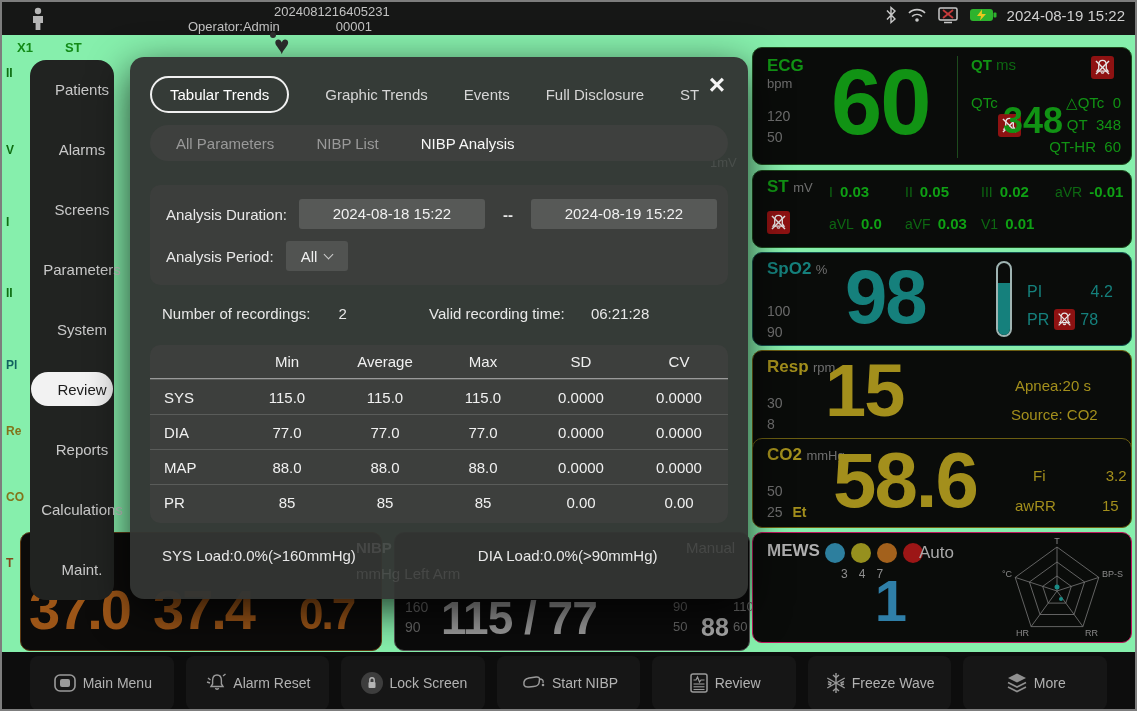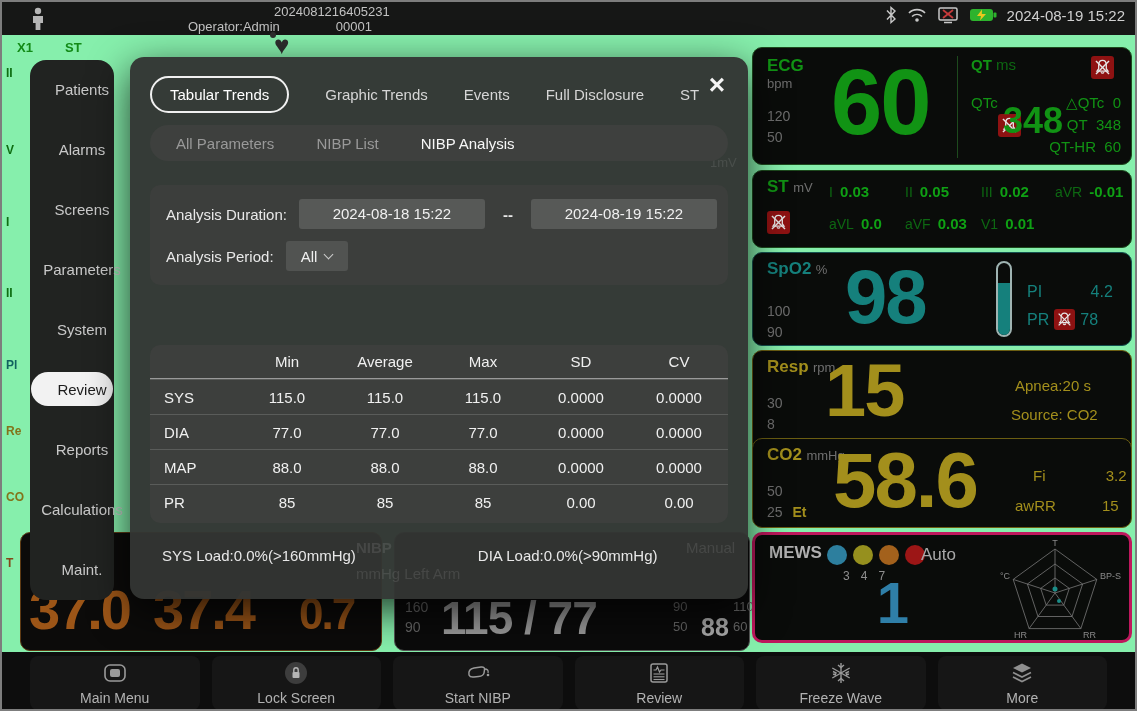--- a/index.html
+++ b/index.html
@@ -105,35 +105,35 @@
   #ecg-div { position:absolute; left:204px; top:8px; width:1px; height:102px; background:#1d4a1d; }
   #tile-st   { top:168px; height:78px;  border:1px solid #1d4a1d; }
   .st-cell { position:absolute; font-size:14px; }
   .st-cell b { margin-left:7px; font-size:15px; color:#0fa014; }
   #tile-spo2 { top:250px; height:94px;  border:1px solid #14524f; }
   #spo2-tube { position:absolute; left:243px; top:8px; width:16px; height:76px; border:2px solid #9fb4b2;
                border-radius:8px; overflow:hidden; }
   #spo2-tube .fill { position:absolute; bottom:0; left:0; width:100%; height:72%; background:#15807c; }
   #tile-resp { top:348px; height:104px;  border:1px solid #6b5e12; }
   #tile-co2  { top:436px; height:90px;  border:1px solid #6b5e12; }
-  #tile-mews { top:530px; height:111px; border:3px solid #be185d; }
+  #tile-mews { top:530px; height:111px; border:1px solid #be185d; }
   .mews-dot { width:20px; height:20px; border-radius:50%; }
   #mews-dots { position:absolute; left:72px; top:10px; display:flex; gap:6px; }
   #mews-thresholds { position:absolute; left:88px; top:34px; display:flex; gap:11px; font-size:12px; color:#8f8f8f; }
   #mews-score { position:absolute; left:108px; top:34px; width:60px; text-align:center;
                 font-size:58px; font-weight:bold; color:#2f7fa8; }
   #mews-mode { position:absolute; left:166px; top:10px; font-size:17px; color:#a8a8a8; }
   #mews-radar { position:absolute; right:8px; top:2px; }
   #mews-radar text { fill:#8a8a8a; font-size:9px; }
 
   
   #bottombar { position:absolute; left:0; top:650px; width:100%; height:61px; background:#0d0d0d;
                display:flex; align-items:flex-start; padding:4px 28px 0; gap:12px; }
   .bb-btn { flex:1; height:54px; background:#161616; border-radius:8px; display:flex;
-            flex-direction:column; align-items:center; justify-content:center; gap:5px; }
+            flex-direction:row; align-items:center; justify-content:center; gap:5px; }
   .bb-btn .ic { height:24px; display:flex; align-items:center; justify-content:center; }
   .bb-btn .tx { font-size:14px; color:#b2b2b2; white-space:nowrap; }
 </style>
 </head>
 <body>
 
 <div id="screen">
 
   <div id="statusbar">
     <svg id="patient-icon" width="16" height="24" viewBox="0 0 16 24">
@@ -248,20 +248,26 @@
       </div>
       <div class="p1row" style="top:56px; gap:12px">
         <span>Analysis Period:</span>
         <span id="period-dd">
           <span>All</span>
           <span class="chev"></span>
         </span>
       </div>
     </div>
 
+    <div id="recrow">
+      <span>Number of recordings:</span>
+      <span class="val" style="margin-left:24px">2</span>
+      <span style="margin-left:78px">Valid recording time:</span>
+      <span class="val" style="margin-left:22px">06:21:28</span>
+    </div>
 
     <div id="trendtable">
       <div class="trow head">
         <div class="c0"></div>
         <div>Min</div>
         <div>Average</div>
         <div>Max</div>
         <div>SD</div>
         <div>CV</div>
       </div>
@@ -470,20 +476,32 @@
       <span class="ic">
         <svg width="26" height="20" viewBox="0 0 26 20">
             <rect x="3" y="2" width="20" height="16" rx="5" fill="none" stroke="#9a9a9a" stroke-width="1.6"></rect>
             <rect x="8" y="6" width="10" height="8" rx="2" fill="#9a9a9a"></rect>
           </svg>
       </span>
       <span class="tx">Main Menu</span>
     </div>
     <div class="bb-btn">
       <span class="ic">
+        <svg width="24" height="22" viewBox="0 0 24 22">
+            <path d="M13 3 C10 3 8.6 5.5 8.6 8.5 L8.6 12 L7 14.5 L19 14.5 L17.4 12 L17.4 8.5 C17.4 5.5 16 3 13 3 Z" fill="none" stroke="#9a9a9a" stroke-width="1.4"></path>
+            <path d="M11.5 16 A1.6 1.6 0 0 0 14.6 16" fill="none" stroke="#9a9a9a" stroke-width="1.4"></path>
+            <line x1="4" y1="6" x2="6.5" y2="8" stroke="#9a9a9a" stroke-width="1.4"></line>
+            <line x1="3" y1="10" x2="6" y2="11" stroke="#9a9a9a" stroke-width="1.4"></line>
+            <line x1="19" y1="4" x2="21.5" y2="2" stroke="#9a9a9a" stroke-width="1.4"></line>
+          </svg>
+      </span>
+      <span class="tx">Alarm Reset</span>
+    </div>
+    <div class="bb-btn">
+      <span class="ic">
         <svg width="26" height="26" viewBox="0 0 26 26">
             <circle cx="13" cy="13" r="11" fill="#3d3d3d"></circle>
             <rect x="9.5" y="12" width="7" height="6" rx="1" fill="#b5b5b5"></rect>
             <path d="M10.8 12 L10.8 10 A2.2 2.2 0 0 1 15.2 10 L15.2 12" fill="none" stroke="#b5b5b5" stroke-width="1.4"></path>
           </svg>
       </span>
       <span class="tx">Lock Screen</span>
     </div>
     <div class="bb-btn">
       <span class="ic">

